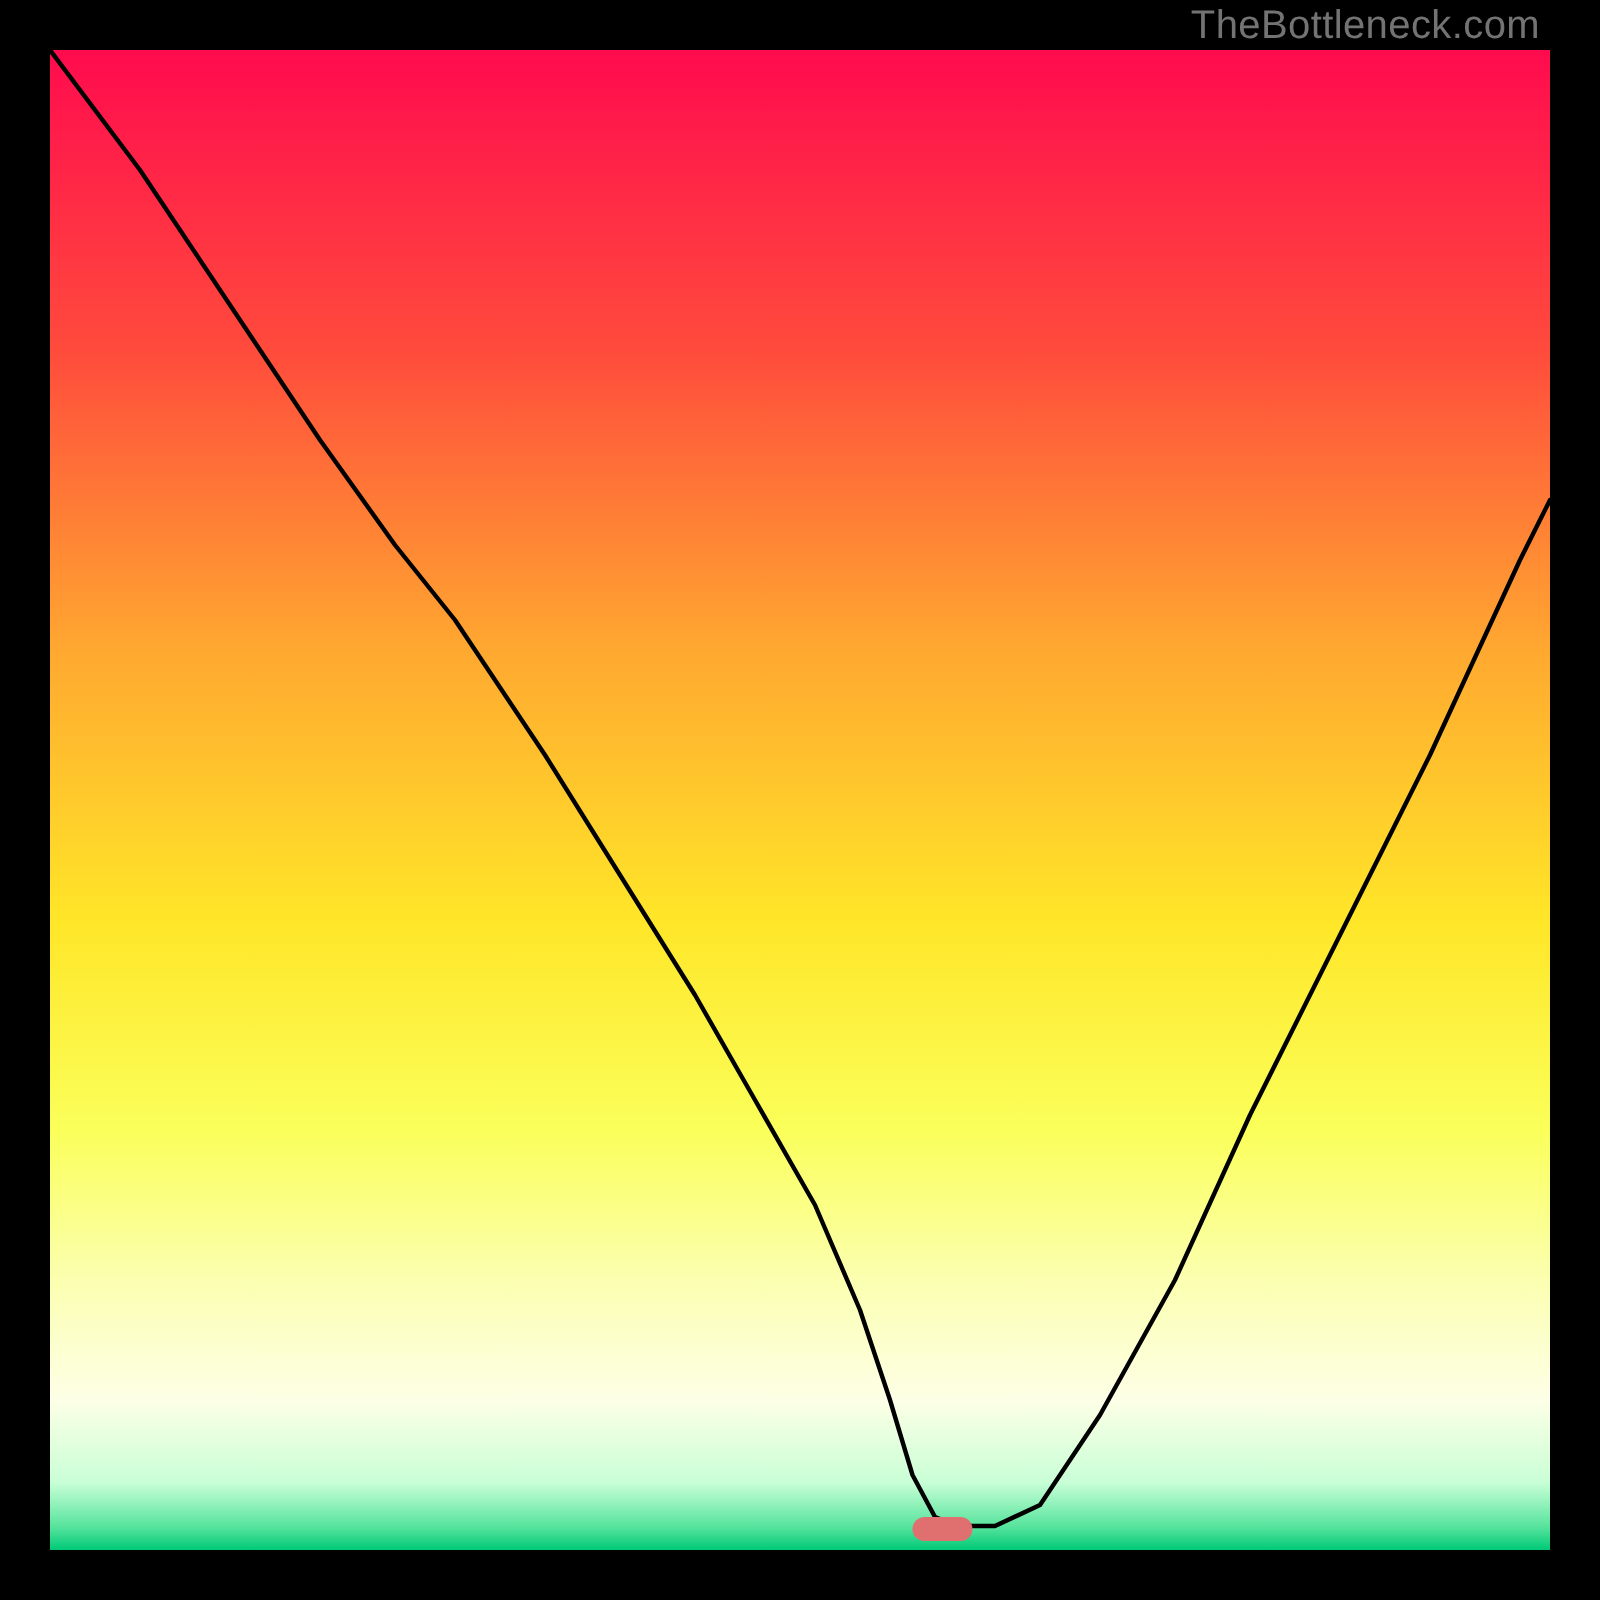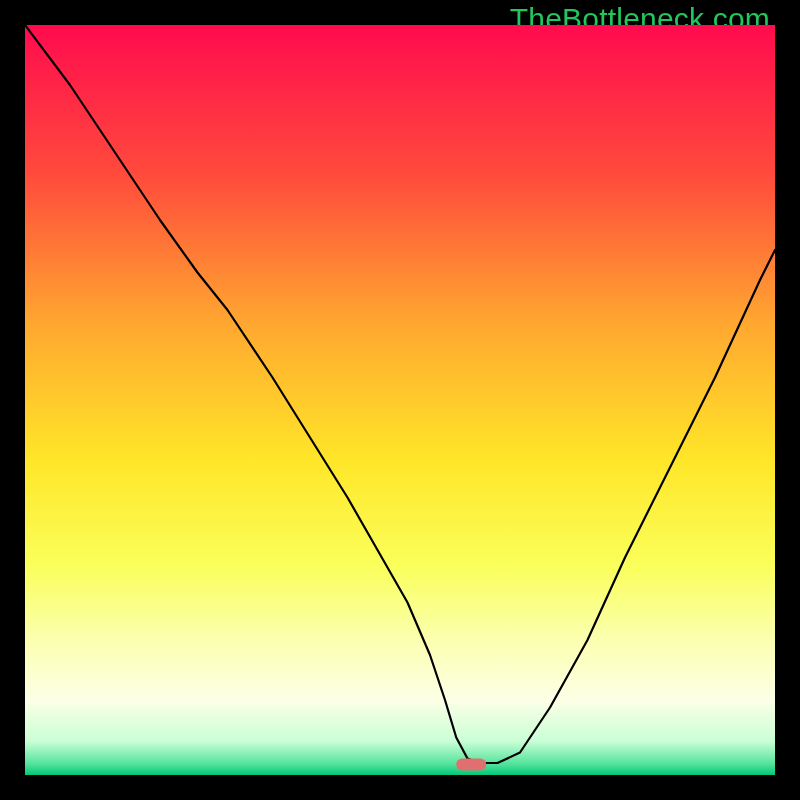--- a/index.html
+++ b/index.html
@@ -23,22 +23,22 @@
     position: absolute;
     left: 25px;
     top: 25px;
     width: 750px;
     height: 750px;
   }
   .watermark {
     position: absolute;
     top: 2px;
     right: 30px;
-    color: #22c55e;
-    font-size: 30px;
+    color: #737373;
+    font-size: 20px;
     font-weight: 500;
     letter-spacing: 0.2px;
   }
   svg {
     display: block;
   }
 </style>
 </head>
 <body>
 

